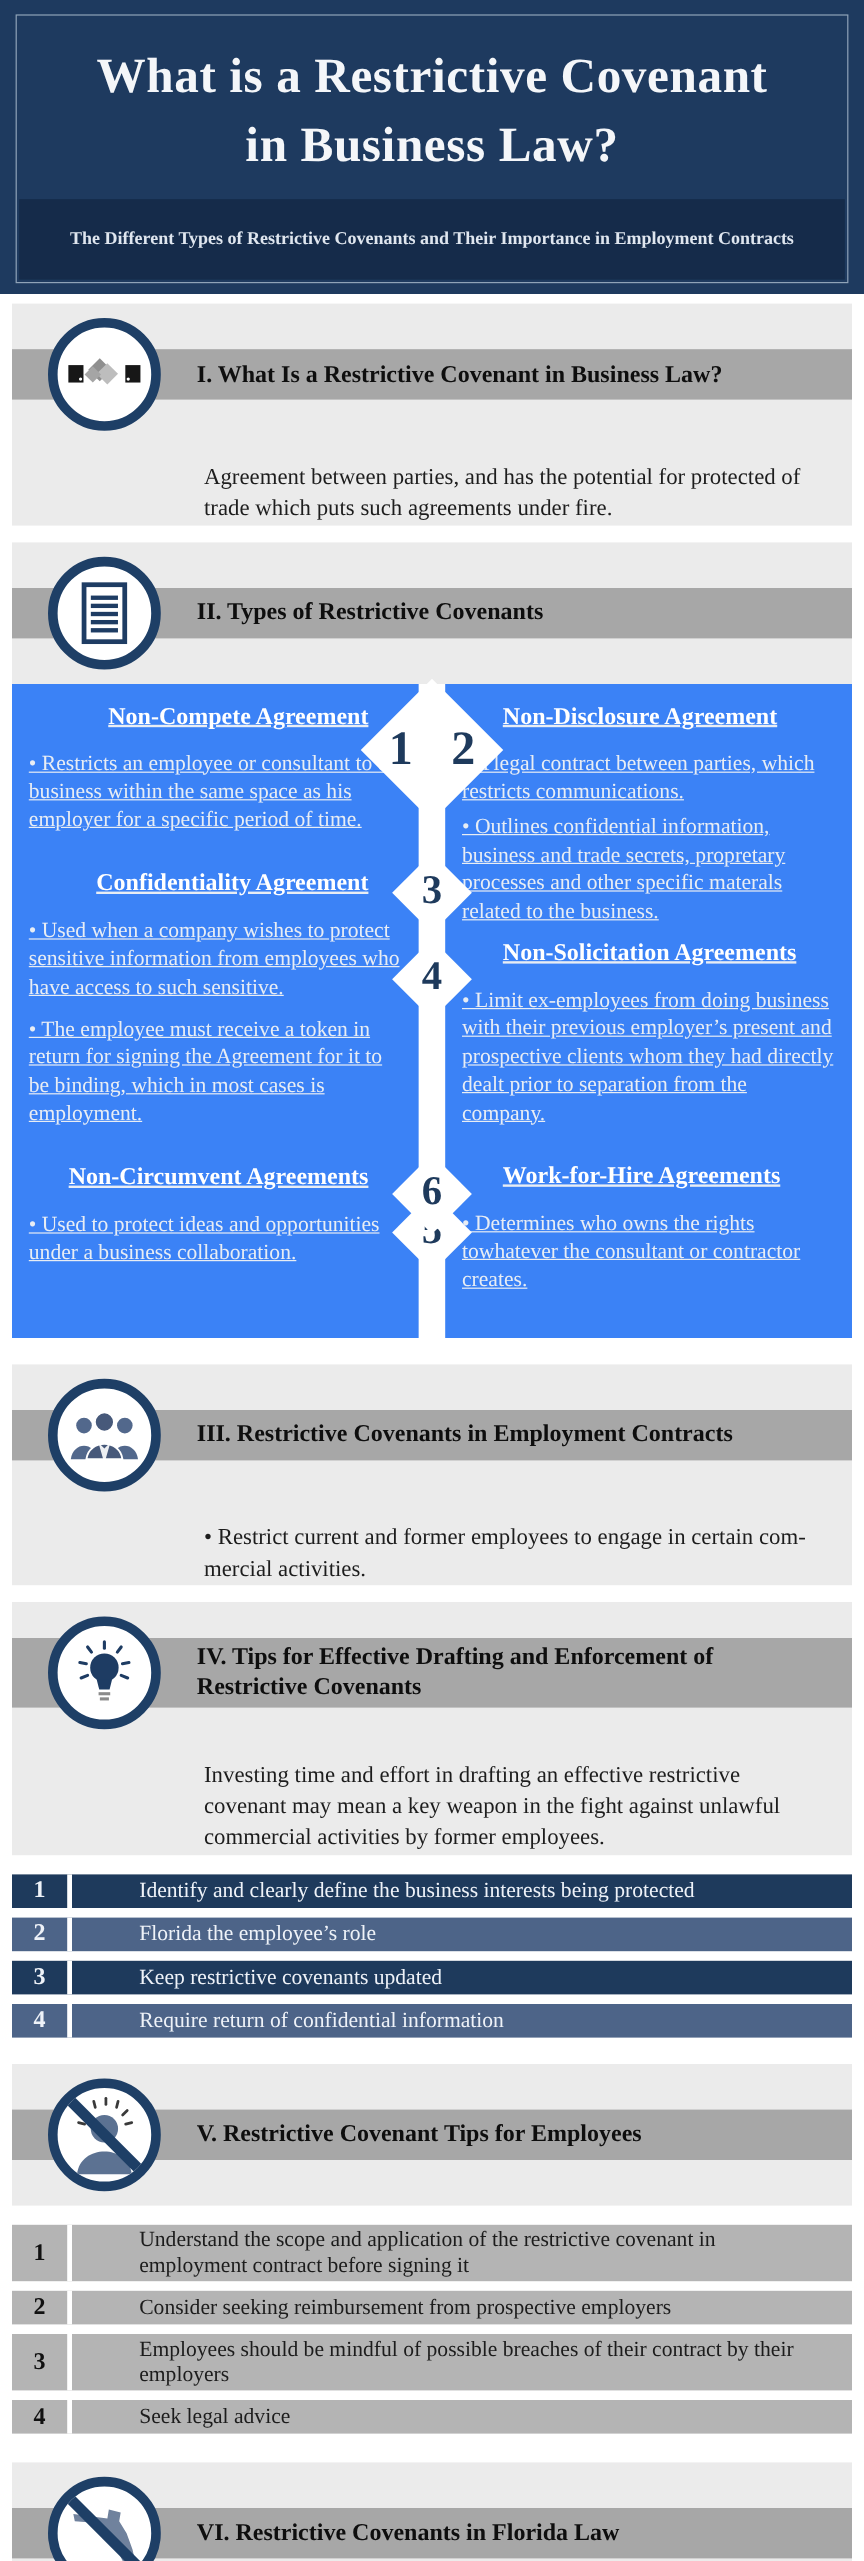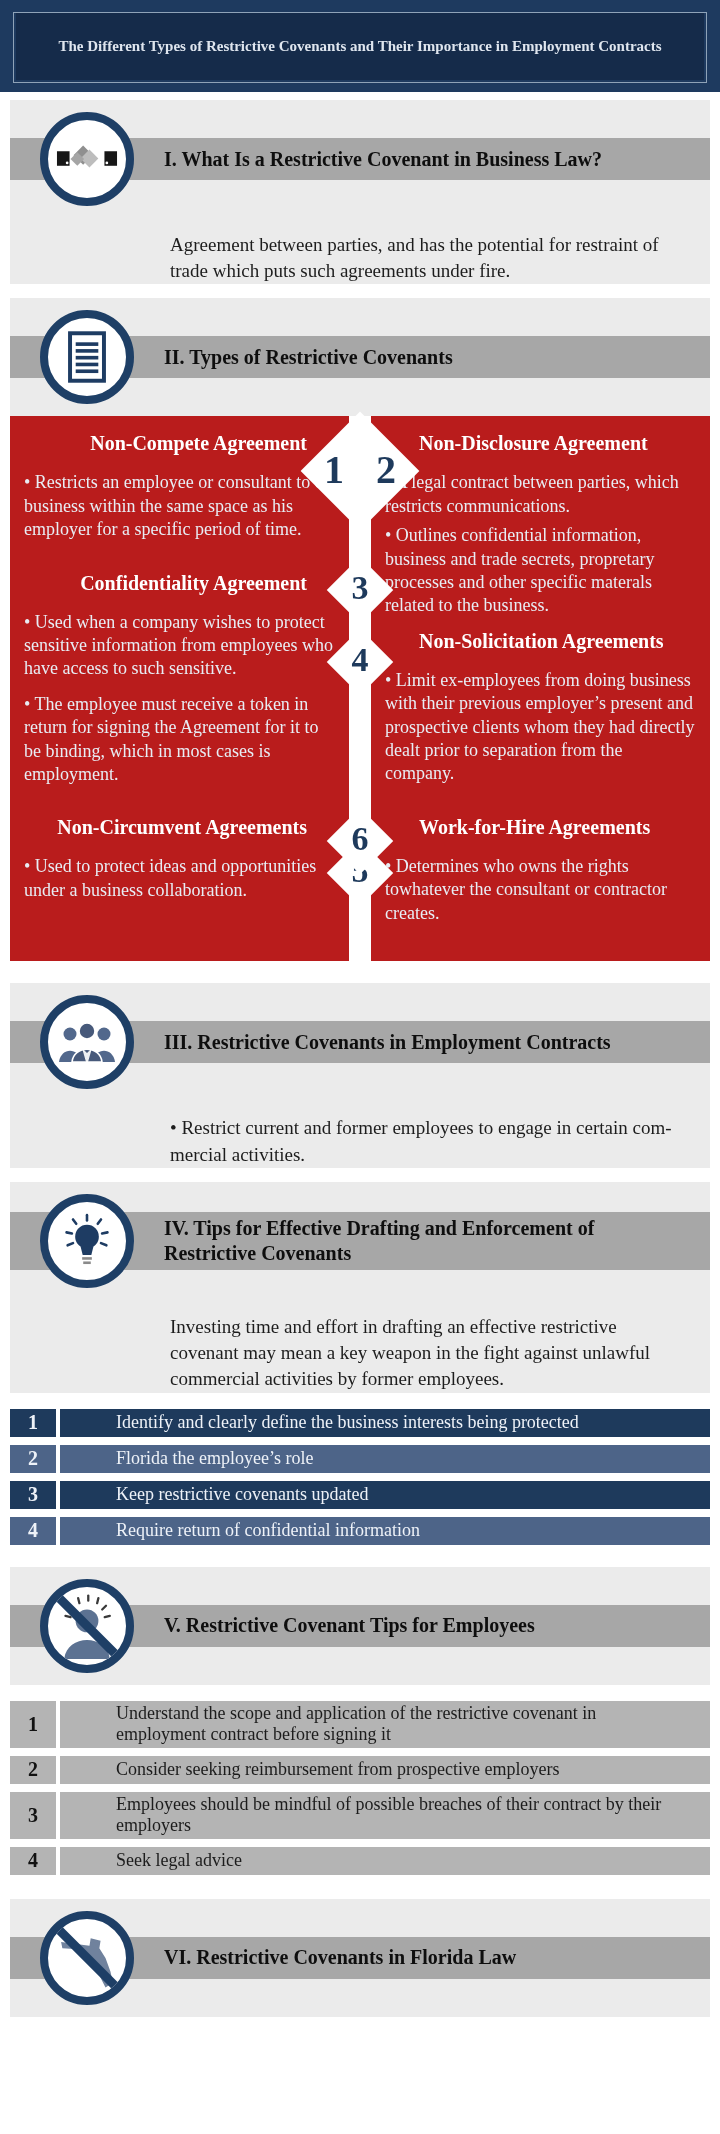--- a/index.html
+++ b/index.html
@@ -20,21 +20,21 @@
   .icon-circle{position:relative;z-index:1;flex:none;box-sizing:border-box;width:94px;height:94px;border-radius:50%;
     background:#fff;border:8px solid #1e3f66;display:flex;align-items:center;justify-content:center;margin-left:30px;overflow:hidden;}
   .icon-circle.no::after{content:"";position:absolute;left:-6%;top:44%;width:112%;height:9px;background:#1e3f66;transform:rotate(45deg);}
   .stitle{position:relative;z-index:1;margin:0 34px 0 30px;font-size:20px;line-height:1.25;font-weight:bold;color:#0e0e0e;}
   .sbody{margin:14px 28px 0 160px;font-size:19px;line-height:1.38;color:#1d1d1d;}
   .panel.pb{}
   .gap8{height:8px;} .gap14{height:14px;} .gap16{height:16px;} .gap22{height:22px;}
 
   
   .cov-grid{position:relative;display:flex;margin:0 10px;min-height:545px;background:#fff;}
-  .cov-col{flex:1;background:#b91c1c;padding:6px 14px 18px;color:#e8edf4;}
+  .cov-col{flex:1;background:#3b82f6;padding:6px 14px 18px;color:#e8edf4;text-decoration:underline;}
   .cov-title{color:#ffffff;font-size:20px;font-weight:bold;margin:0;}
   .cov-col.left .cov-title{text-align:right;padding-right:28px;}
   .cov-col.right .cov-title{text-align:left;padding-left:34px;}
   .cov-bullet{font-size:18px;line-height:1.3;margin:0;}
   .cov-strip{flex:0 0 22px;background:#ffffff;}
   .mt6{margin-top:6px;} .mt10{margin-top:10px;} .mt16{margin-top:16px;} .mt24{margin-top:12px;} .mt30{margin-top:30px;}
   .dwrap{position:absolute;left:50%;transform:translateX(-50%);pointer-events:none;z-index:2;}
   .dshape{position:absolute;left:50%;top:50%;transform:translate(-50%,-50%) rotate(45deg);background:#ffffff;}
   .dnum{position:absolute;top:50%;transform:translateY(-54%);font-weight:bold;color:#1e3a5c;font-family:"Liberation Serif",serif;}
   .d12{width:124px;height:118px;top:-4px;}
@@ -55,20 +55,24 @@
   .nrow.slate{background:#4d6488;} .nrow.slate .num,.nrow.slate .label{color:#eef2f8;}
   .nrow.gray{background:#b4b4b4;} .nrow.gray .num{color:#111;} .nrow.gray .label{color:#1c1c1c;}
 </style>
 </head>
 <body>
 
 <div class="page">
 
   <header class="hero">
     <div class="hero-box">
+      <div class="hero-title">
+        <div>What is a Restrictive Covenant</div>
+        <div>in Business Law?</div>
+      </div>
       <div class="hero-sub">The Different Types of Restrictive Covenants and Their Importance in Employment Contracts</div>
     </div>
   </header>
 
   <div class="gap8"></div>
 
   <section class="panel pb">
     <div class="shead">
       <div class="icon-circle">
         <svg viewBox="0 0 64 34" width="62" height="34" aria-hidden="true">
@@ -76,21 +80,21 @@
           <rect x="50" y="9" width="13" height="15" fill="#171717"></rect>
           <circle cx="11.5" cy="21" r="1.4" fill="#fff"></circle>
           <circle cx="52.5" cy="21" r="1.4" fill="#fff"></circle>
           <rect x="21" y="6" width="14" height="14" transform="rotate(45 28 13)" fill="#8f8f8f"></rect>
           <rect x="28" y="10" width="13" height="13" transform="rotate(45 34.5 16.5)" fill="#bdbdbd"></rect>
           <rect x="17" y="12" width="10" height="10" transform="rotate(45 22 17)" fill="#a5a5a5"></rect>
         </svg>
       </div>
       <h2 class="stitle">I. What Is a Restrictive Covenant in Business Law?</h2>
     </div>
-    <p class="sbody">Agreement between parties, and has the potential for restraint of trade which puts such agreements under fire.</p>
+    <p class="sbody">Agreement between parties, and has the potential for protected of trade which puts such agreements under fire.</p>
   </section>
 
   <div class="gap14"></div>
 
   <section class="panel" style="margin-bottom:0;">
     <div class="shead">
       <div class="icon-circle">
         <svg viewBox="0 0 36 46" width="42" height="52" aria-hidden="true">
           <rect x="3" y="2" width="30" height="42" fill="#ffffff" stroke="#1e3c63" stroke-width="3.5"></rect>
           <rect x="8" y="10" width="20" height="3.2" fill="#1e3c63"></rect>

